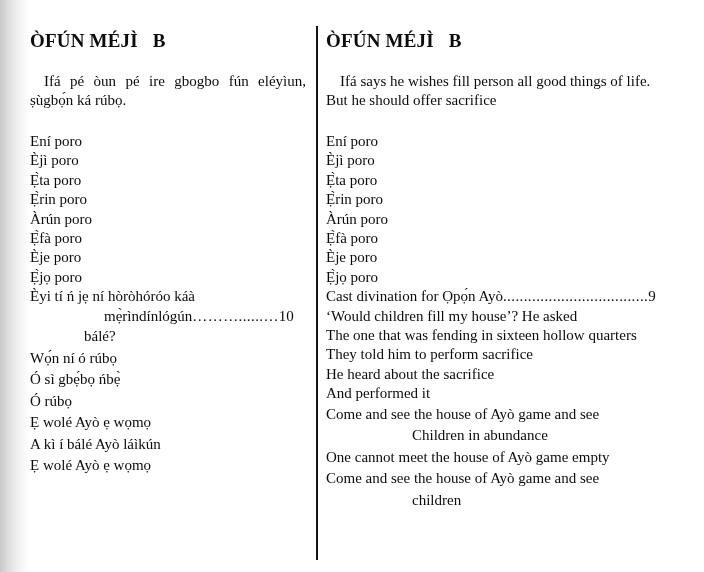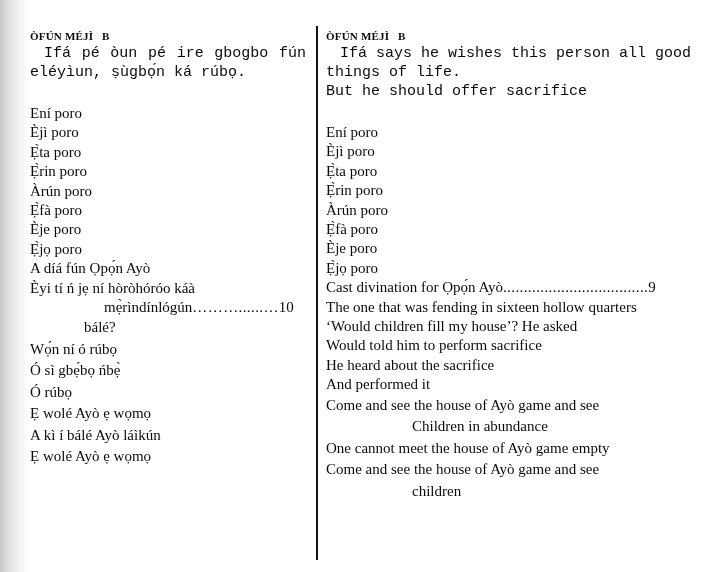--- a/index.html
+++ b/index.html
@@ -44,30 +44,29 @@
     margin-top: 26px;
     margin-bottom: 12px;
     height: 534px;
   }
   #col-right {
     width: 386px;
     padding: 30px 6px 0 8px;
   }
   .heading {
     font-weight: bold;
-    font-size: 11px;
+    font-size: 19px;
     letter-spacing: 0.2px;
-    margin: 0 0 2px 0;
+    margin: 0 0 20px 0;
     white-space: pre;
   }
   .intro {
     font-size: 15px;
     line-height: 19px;
     margin: 0;
-    font-family: Liberation Mono, monospace;
   }
   .intro.justify {
     text-align: justify;
     text-align-last: left;
   }
   .intro .indent-first {
     display: inline-block;
     width: 14px;
   }
   .verse {
@@ -124,60 +123,59 @@
 
     <ul class="verse">
       <li class="tight">Ení poro</li>
       <li class="tight">Èjì poro</li>
       <li class="tight">Ẹ̀ta poro</li>
       <li class="tight">Ẹ̀rin poro</li>
       <li class="tight">Àrún poro</li>
       <li class="tight">Ẹ̀fà poro</li>
       <li class="tight">Èje poro</li>
       <li class="tight">Ẹ̀jọ poro</li>
-      <li class="tight">A díá fún Ọpọ́n Ayò</li>
 
       <li class="tight"><span>Èyi tí ń jẹ ní hòròhóróo káà</span><span class="cont"><span>mẹ̀rìndínlógún</span><span class="leader">………......…</span><span>10</span></span></li>
 
       <li class="loose"><span class="cont-narrow">bálé?</span></li>
 
       <li class="loose">Wọ́n ní ó rúbọ</li>
       <li class="loose">Ó sì gbẹ́bọ ńbẹ̀</li>
       <li class="loose">Ó rúbọ</li>
       <li class="loose">Ẹ wolé Ayò ẹ wọmọ</li>
       <li class="loose">A kì í bálé Ayò láìkún</li>
       <li class="loose">Ẹ wolé Ayò ẹ wọmọ</li>
     </ul>
   </div>
 
   <div id="divider"></div>
 
   <div class="column" id="col-right">
 
     <div class="heading">ÒFÚN MÉJÌ   B</div>
 
-    <p class="intro"><span class="indent-first"></span><span>Ifá says he wishes this person all good things of life.</span><br><span>But he should offer sacrifice</span></p>
+    <p class="intro"><span class="indent-first"></span><span>Ifá says he wishes fill person all good things of life.</span><br><span>But he should offer sacrifice</span></p>
 
     <div class="gap-block"></div>
 
     <ul class="verse">
       <li class="tight">Ení poro</li>
       <li class="tight">Èjì poro</li>
       <li class="tight">Ẹ̀ta poro</li>
       <li class="tight">Ẹ̀rin poro</li>
       <li class="tight">Àrún poro</li>
       <li class="tight">Ẹ̀fà poro</li>
       <li class="tight">Èje poro</li>
       <li class="tight">Ẹ̀jọ poro</li>
 
       <li class="tight"><span>Cast divination for Ọpọ́n Ayò</span><span class="leader">...................................</span><span>9</span></li>
 
+      <li class="tight">‘Would children fill my house’? He asked</li>
       <li class="tight">The one that was fending in sixteen hollow quarters</li>
-      <li class="tight">‘Would children fill my house’? He asked</li>
-      <li class="tight">Would told him to perform sacrifice</li>
+      <li class="tight">They told him to perform sacrifice</li>
       <li class="tight">He heard about the sacrifice</li>
       <li class="tight">And performed it</li>
 
       <li class="loose"><span>Come and see the house of Ayò game and see</span><span class="cont-r">Children in abundance</span></li>
 
       <li class="loose">One cannot meet the house of Ayò game empty</li>
 
       <li class="loose"><span>Come and see the house of Ayò game and see</span><span class="cont-r">children</span></li>
     </ul>
   </div>

